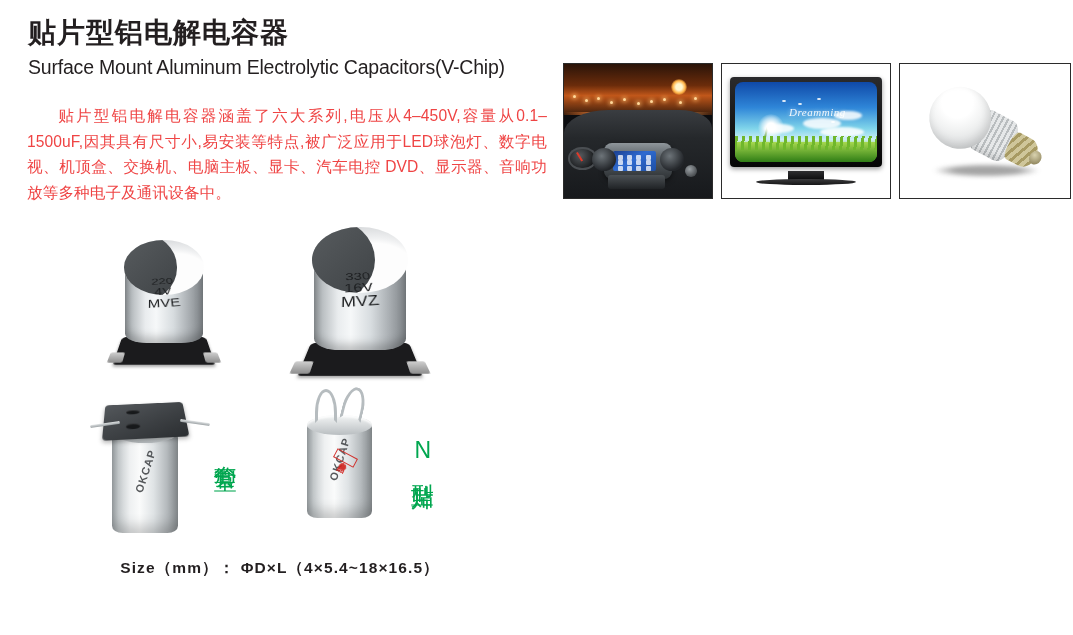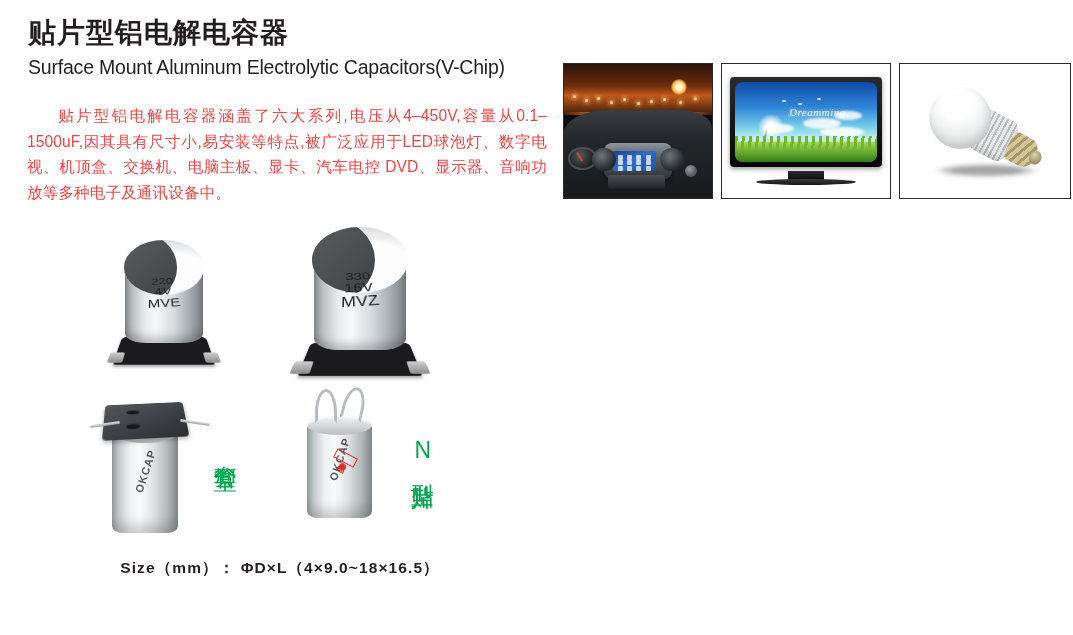--- a/index.html
+++ b/index.html
@@ -440,21 +440,21 @@
         <div class="rim" style="top:30px; height:20px;"></div>
         <div class="hook" style="left:20px; top:4px;"></div>
         <div class="hook" style="left:48px; top:2px; transform:rotate(14deg);"></div>
         <div class="stamp" style="left:39px; top:68px;">参考产品</div>
       </div>
     </div>
 
     <div class="vlabel" style="left:410px; top:222px;">N型贴片</div>
   </div>
 
-  <div id="size-line">Size（mm）： ΦD×L（4×9.0~18×16.5）</div>
+  <div id="size-line">Size（mm）： ΦD×L（4×5.4~18×16.5）</div>
 </div>
 
 <div id="right-col">
 
   <div id="photo-strip">
 
     <div class="photo-frame car">
       <div class="car-scene">
         <div class="car-sky"></div>
         <div class="car-sun"></div>

